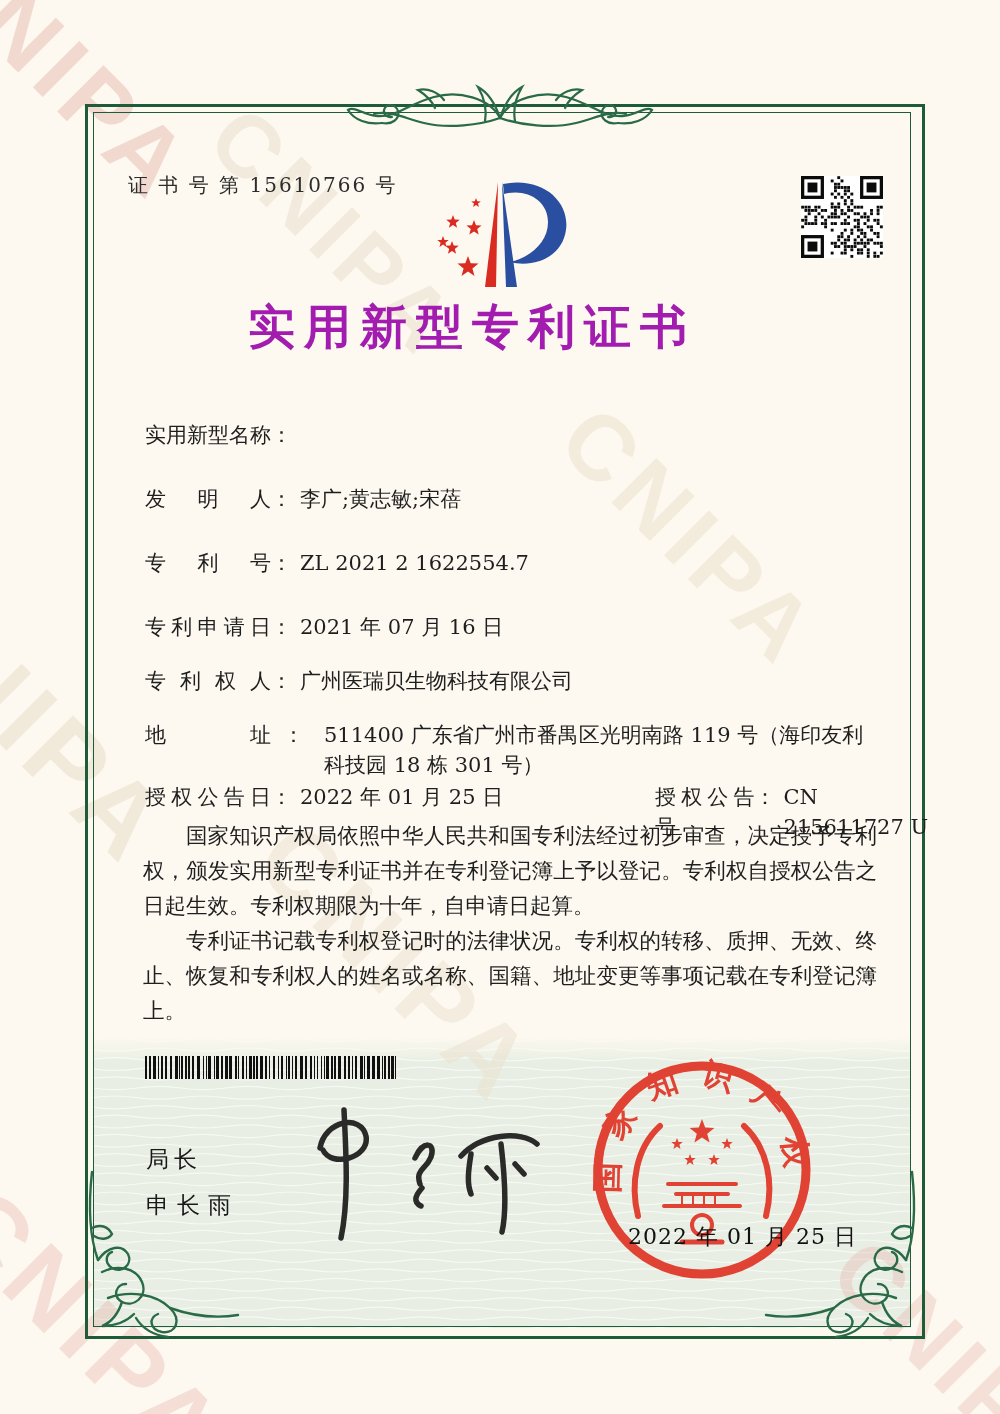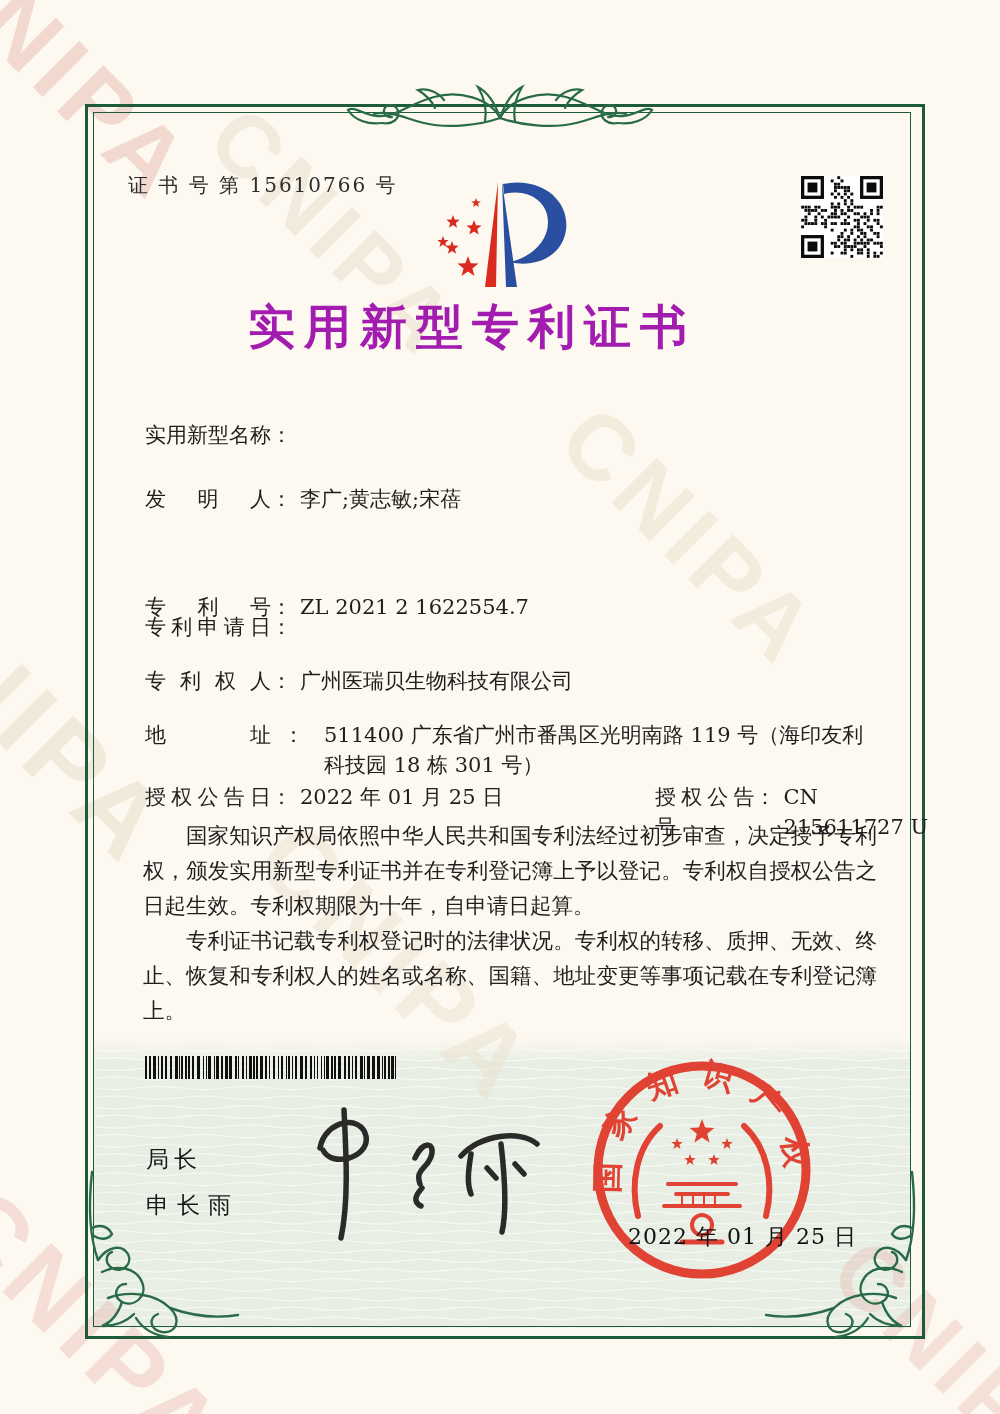--- a/index.html
+++ b/index.html
@@ -334,28 +334,29 @@
 
   <div class="frow" style="top:420px;">
     <span class="flabel">实用新型名称</span>
       <span class="fcolon">：</span>
   </div>
   <div class="frow" style="top:484px;">
     <span class="flabel">发明人</span>
       <span class="fcolon">：</span>
     <span class="fvalue">李广;黄志敏;宋蓓</span>
   </div>
-  <div class="frow" style="top:548px;margin-top:44px;">
+  <div class="frow" style="top:548px;">
     <span class="flabel">专利号</span>
       <span class="fcolon">：</span>
     <span class="fvalue">ZL 2021 2 1622554.7</span>
   </div>
   <div class="frow" style="top:612px;">
     <span class="flabel">专利申请日</span>
       <span class="fcolon">：</span>
+    <span class="fvalue">2021 年 07 月 16 日</span>
   </div>
   <div class="frow" style="top:666px;">
     <span class="flabel">专利权人</span>
       <span class="fcolon">：</span>
     <span class="fvalue">广州医瑞贝生物科技有限公司</span>
   </div>
   <div class="frow" style="top:720px;gap:12px;">
     <span class="flabel">地址</span>
       <span class="fcolon">：</span>
     <span class="fvalue w-addr">511400 广东省广州市番禺区光明南路 119 号（海印友利科技园 18 栋 301 号）</span>

